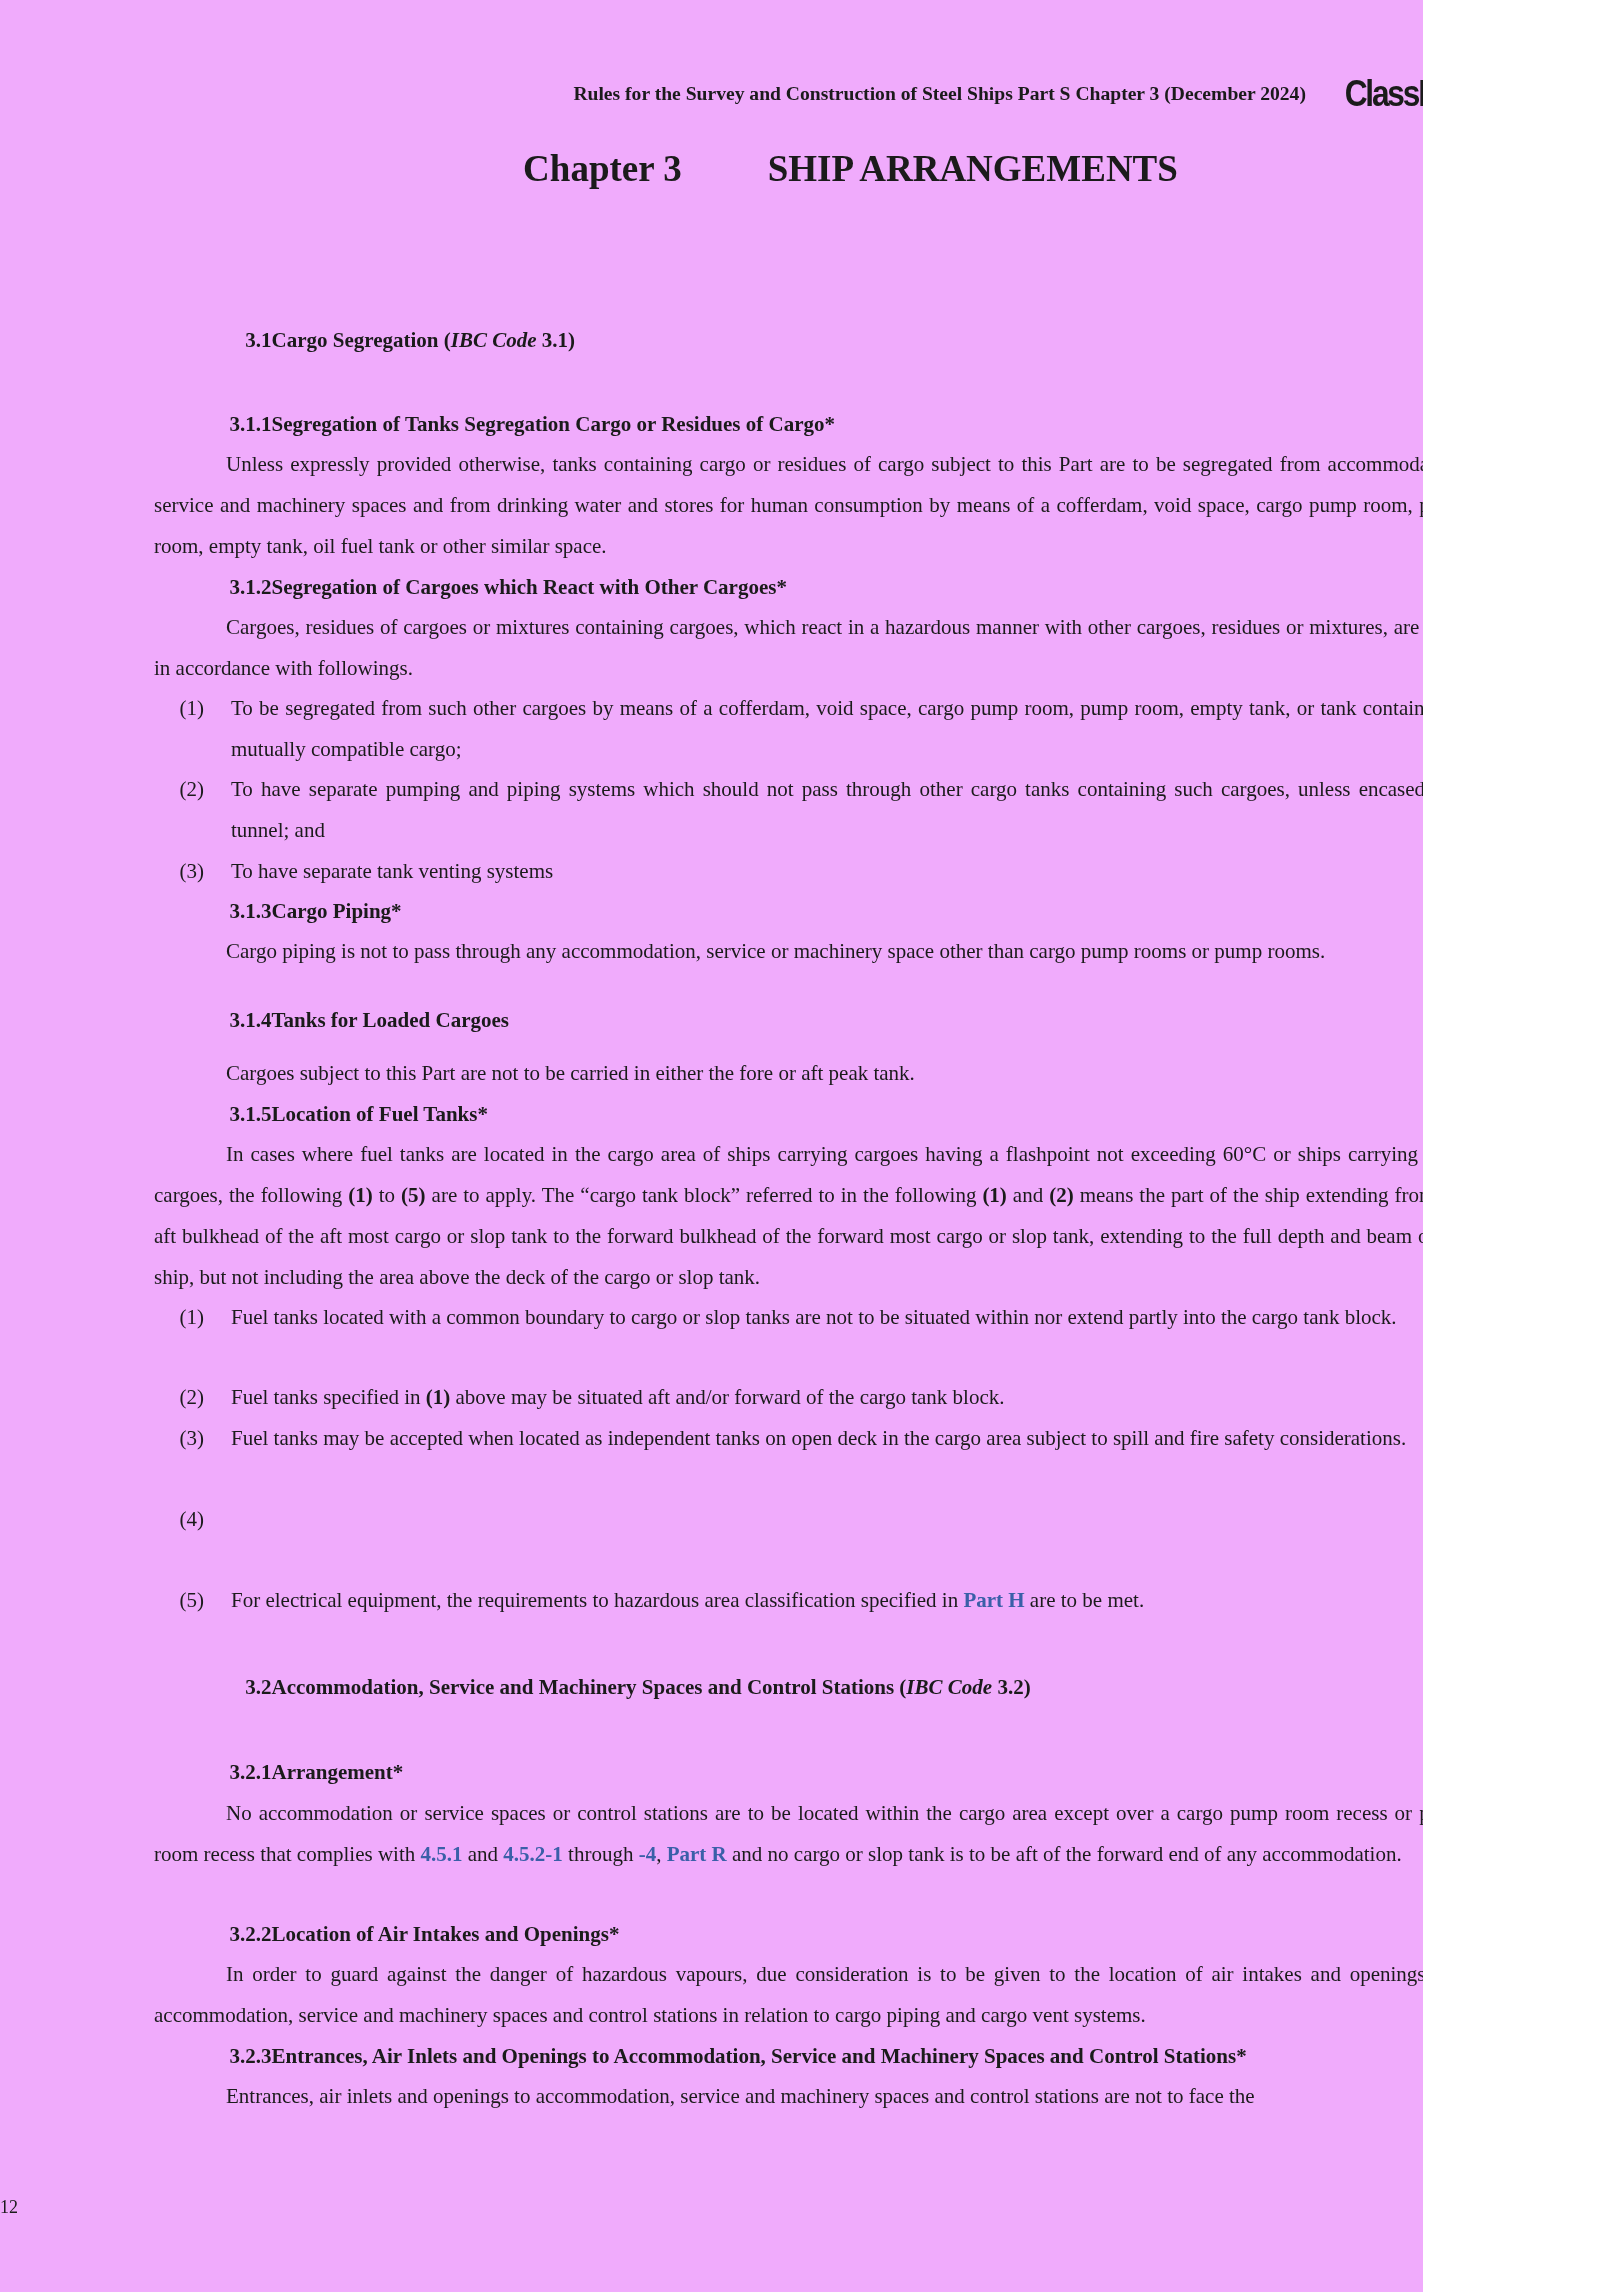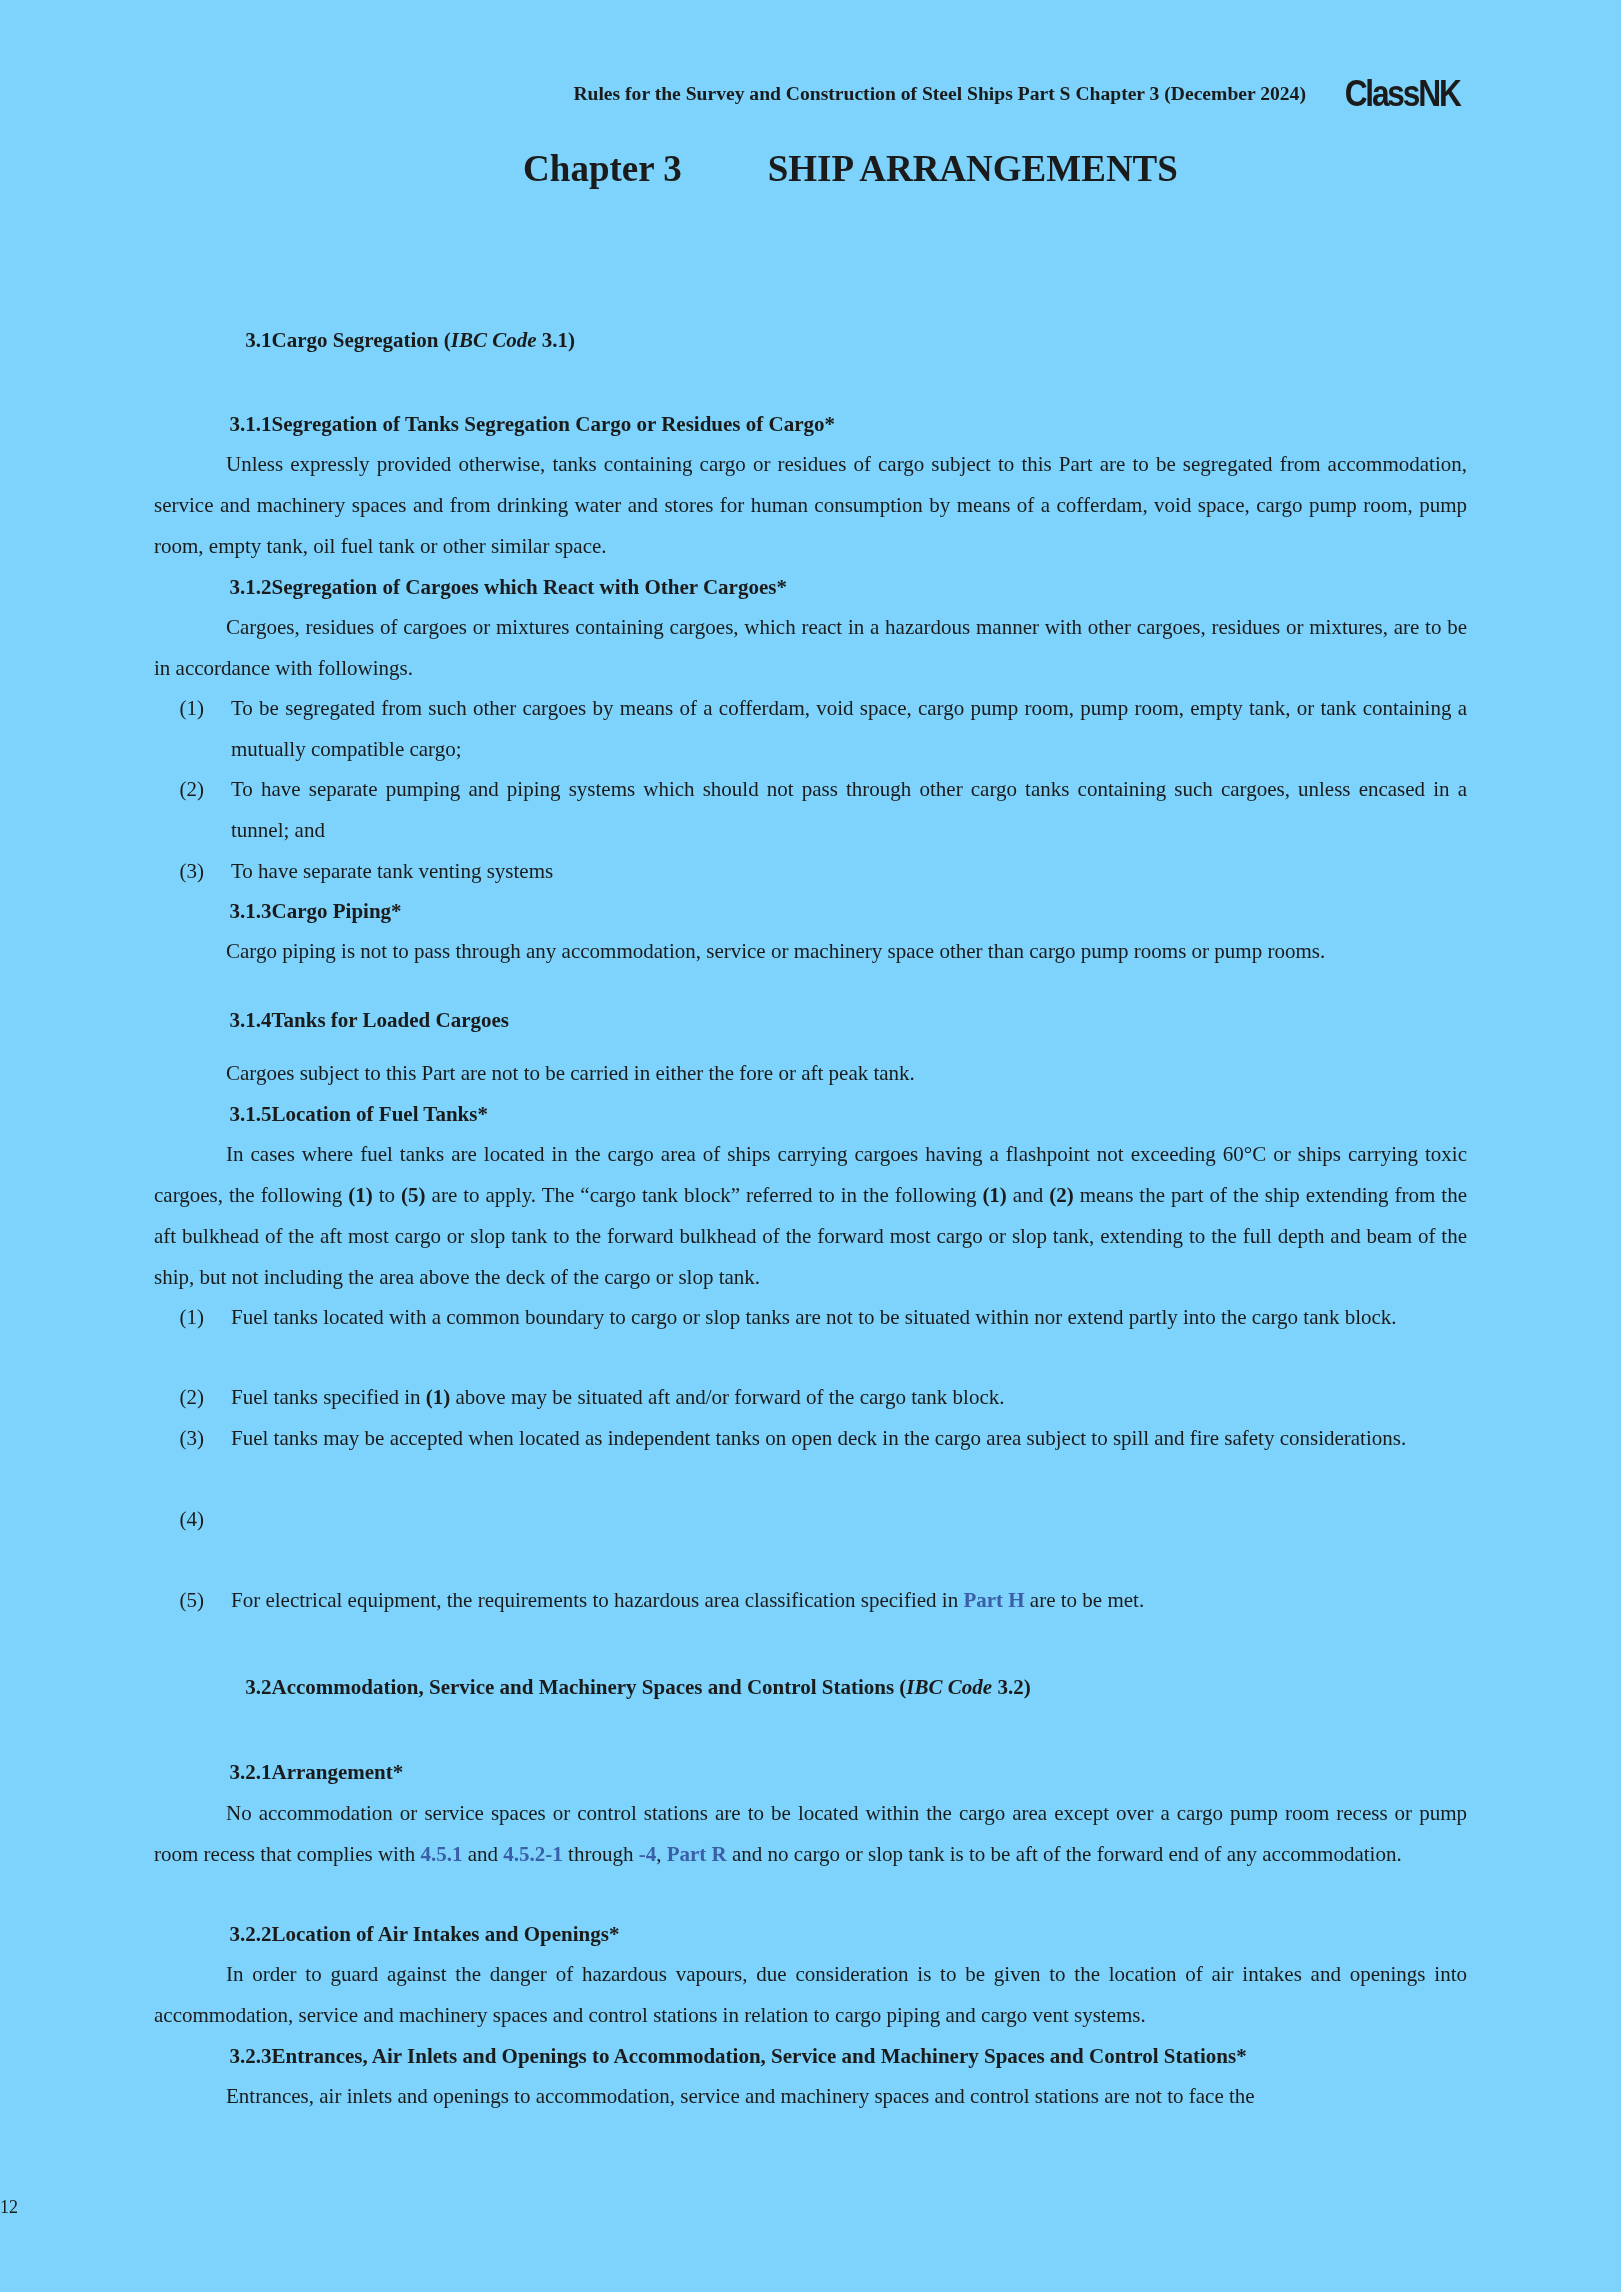--- a/index.html
+++ b/index.html
@@ -1,17 +1,17 @@
 <!DOCTYPE html>
 <html><head>
 <meta charset="utf-8">
 <style>
   html,body { margin:0; padding:0; background:#ffffff; }
   .page {
-    position:relative; width:1621px; height:2293px; background:#7dd3fc;
+    position:relative; width:1423px; height:2293px; background:#f0abfc;
     font-family:"Liberation Serif", serif; color:#1b1b1b; overflow:hidden;
   }
   
   .hdr {
     position:absolute; top:76px; left:0; width:1460px;
     display:flex; justify-content:flex-end; align-items:center; gap:23.5px;
   }
   .hdr-title { font-weight:bold; font-size:19.6px; white-space:nowrap; }
   .logo {
     font-family:"Liberation Sans", sans-serif; font-weight:bold;

